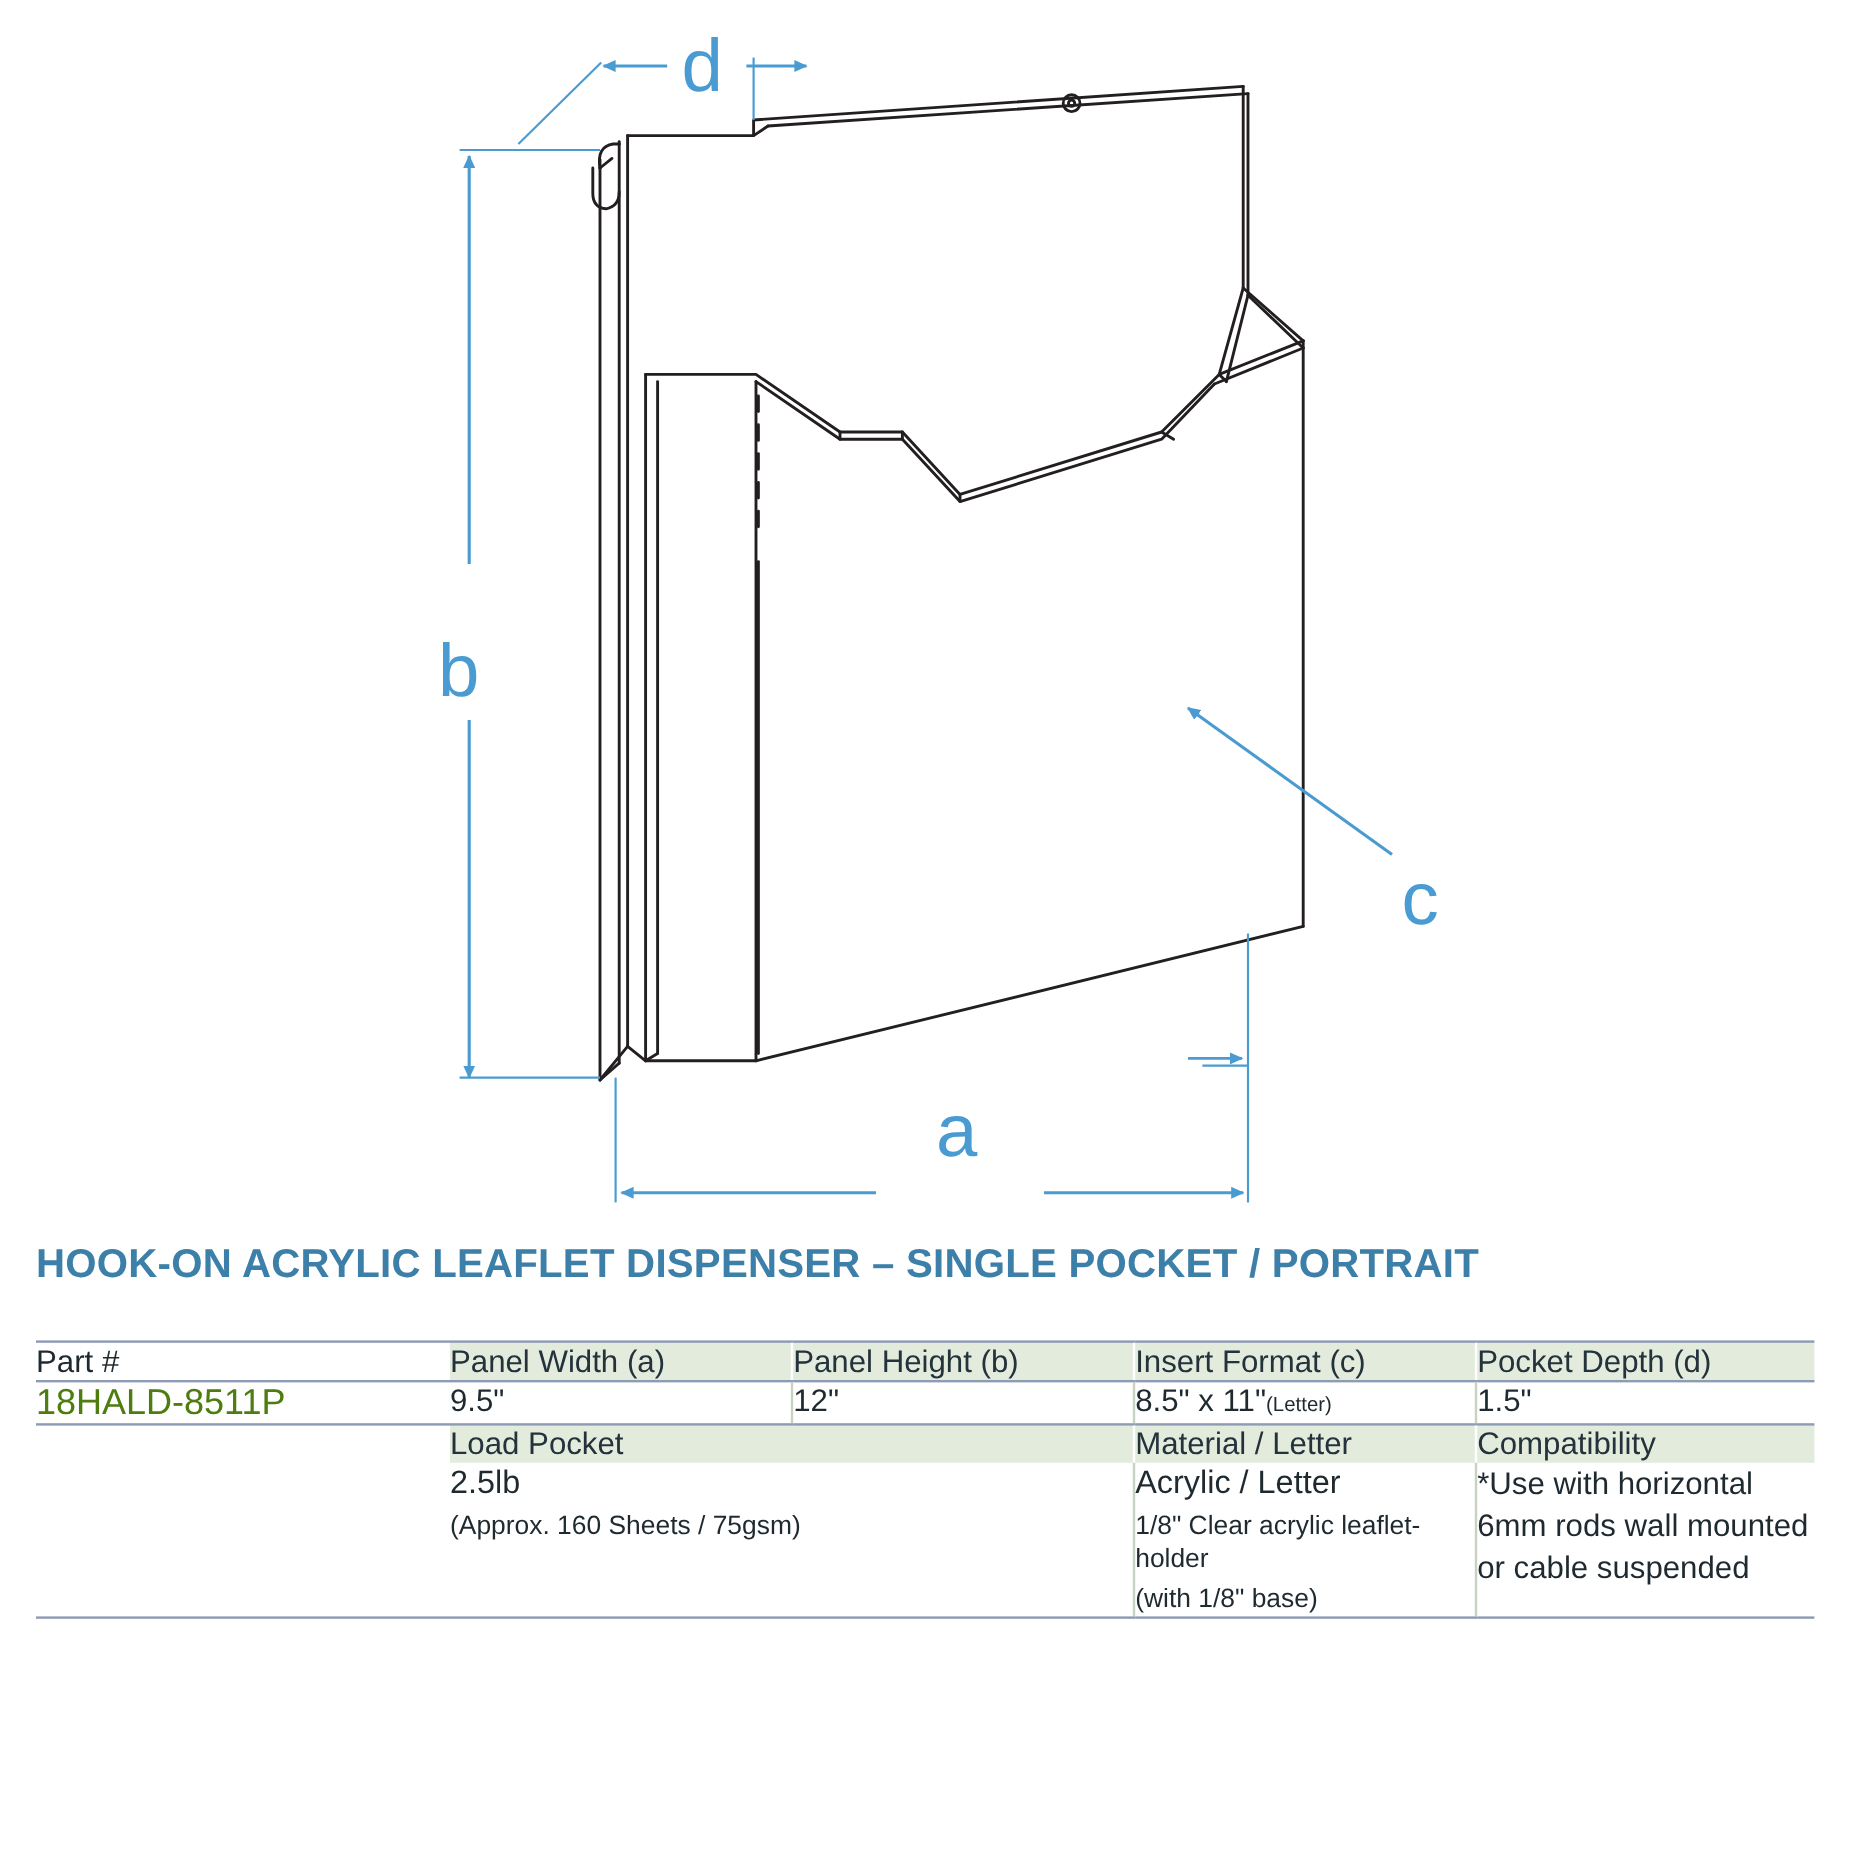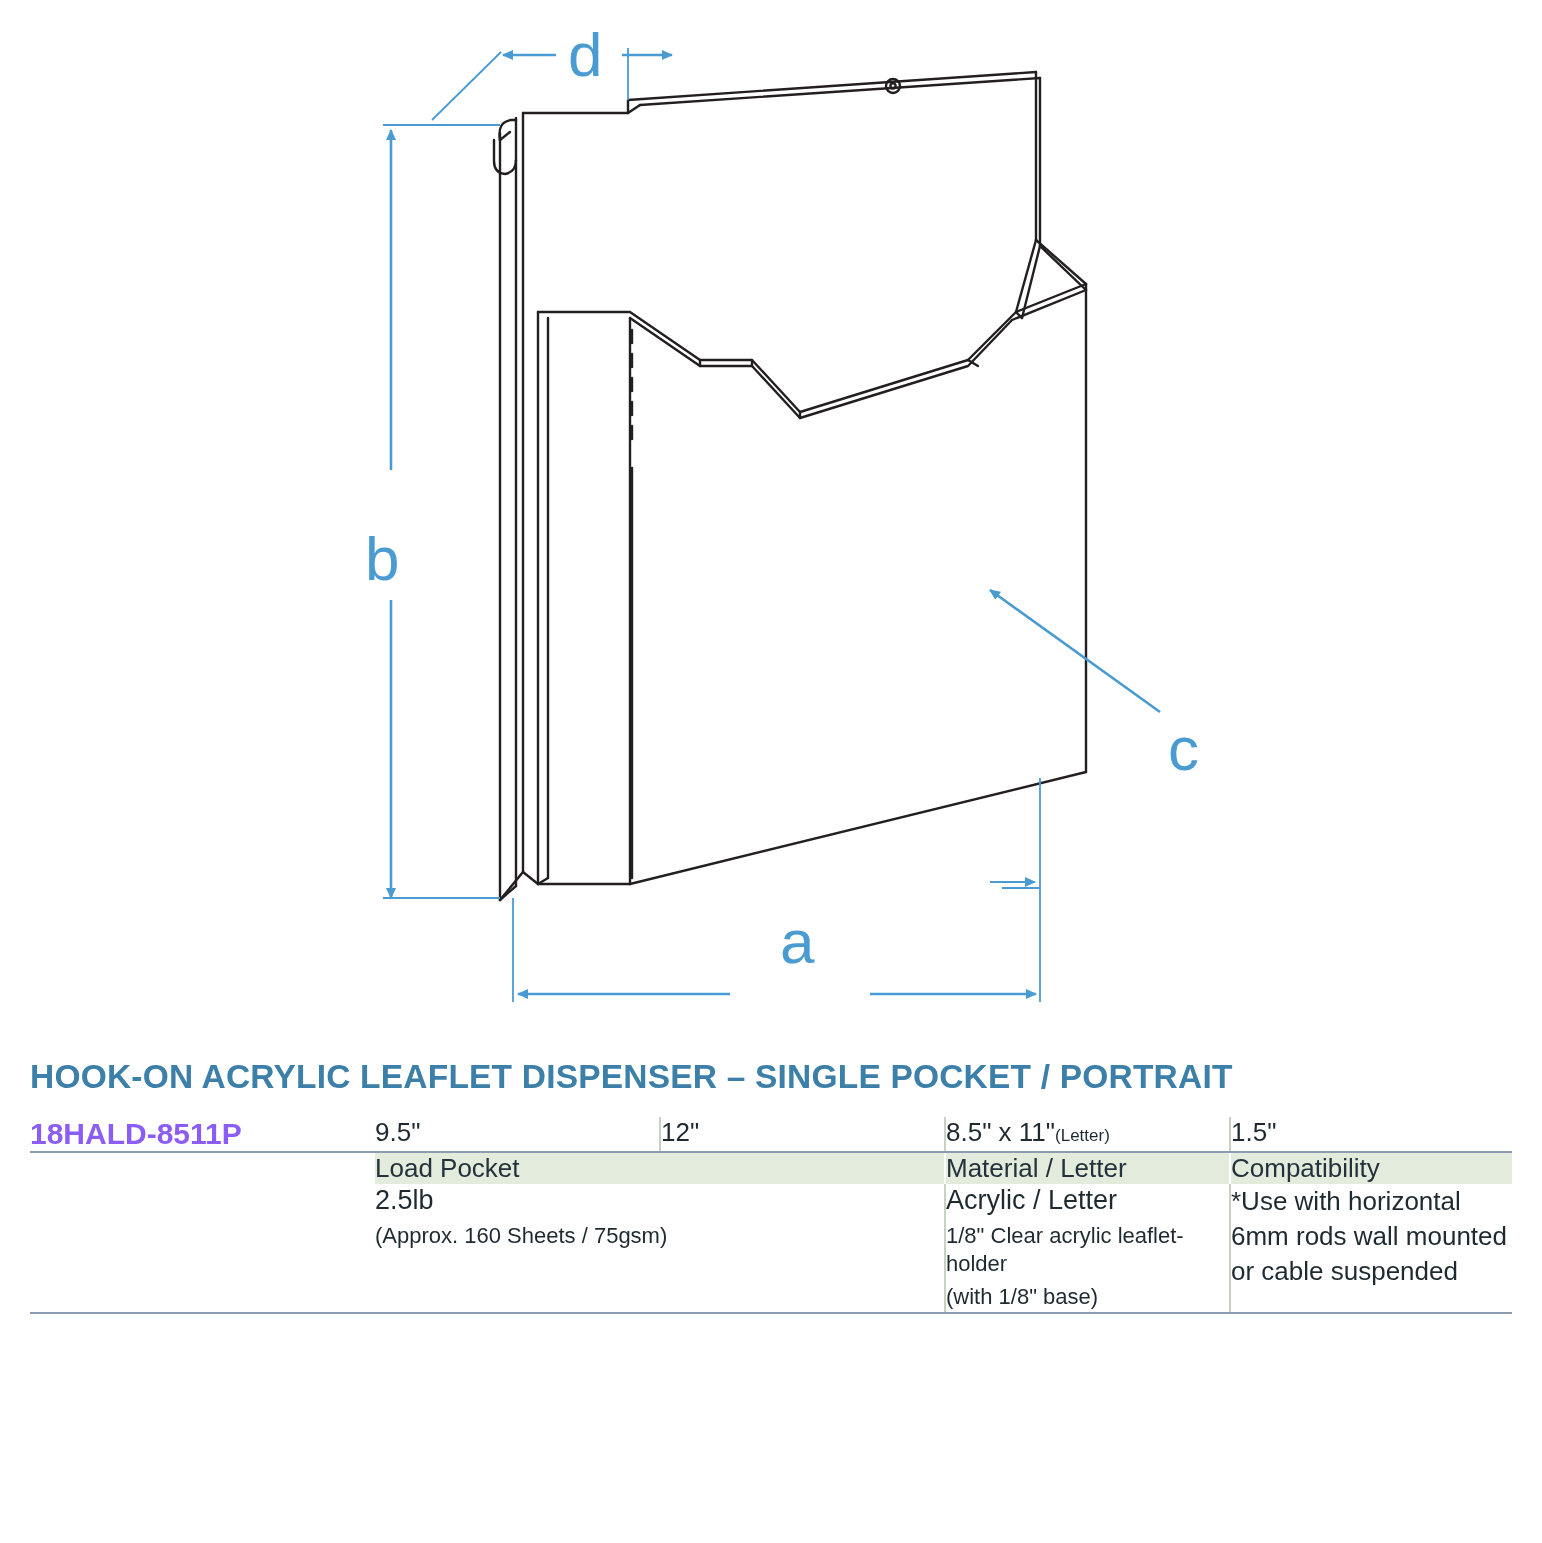--- a/index.html
+++ b/index.html
@@ -28,21 +28,21 @@
     width: 1542px;
     height: 1040px;
   }
   .drawing svg {
     display: block;
   }
   
   .spec-title {
     position: absolute;
     left: 30px;
-    top: 1058px;
+    top: 1035px;
     font-size: 33.5px;
     letter-spacing: 0.2px;
     color: #3c7fa8;
     font-weight: bold;
     white-space: nowrap;
   }
   
   .spec-table {
     position: absolute;
     left: 30px;
@@ -75,22 +75,22 @@
     font-size: 26px;
     color: #1f2a30;
     padding: 14px 18px 20px 18px;
     border-left: 2.5px solid #c8d2c1;
   }
   .cell.first {
     border-left: none;
   }
   .partnum {
     font-size: 30px;
-    font-weight: bold;
-    color: #8b5cf6;
+    font-weight: normal;
+    color: #4d7c0f;
     padding: 14px 18px 20px 10px;
     white-space: nowrap;
   }
   .partlabel {
     font-size: 26px;
     color: #1f2a30;
     padding: 16px 18px 18px 10px;
   }
   .small {
     font-size: 17px;
@@ -223,20 +223,27 @@
   <table class="spec-table">
     <colgroup>
       <col style="width:345px">
       <col style="width:285px">
       <col style="width:285px">
       <col style="width:285px">
       <col style="width:282px">
     </colgroup>
     <tbody>
 
+      <tr>
+        <td class="partlabel rule-top rule-bottom">Part #</td>
+        <td class="hdr first rule-top rule-bottom">Panel Width (a)</td>
+        <td class="hdr rule-top rule-bottom">Panel Height (b)</td>
+        <td class="hdr rule-top rule-bottom">Insert Format (c)</td>
+        <td class="hdr rule-top rule-bottom">Pocket Depth (d)</td>
+      </tr>
 
       <tr>
         <td class="partnum rule-bottom">18HALD-8511P</td>
         <td class="cell first rule-bottom">9.5"</td>
         <td class="cell rule-bottom">12"</td>
         <td class="cell rule-bottom">
           <span>8.5" x 11"</span><span class="small">(Letter)</span>
         </td>
         <td class="cell rule-bottom">1.5"</td>
       </tr>

